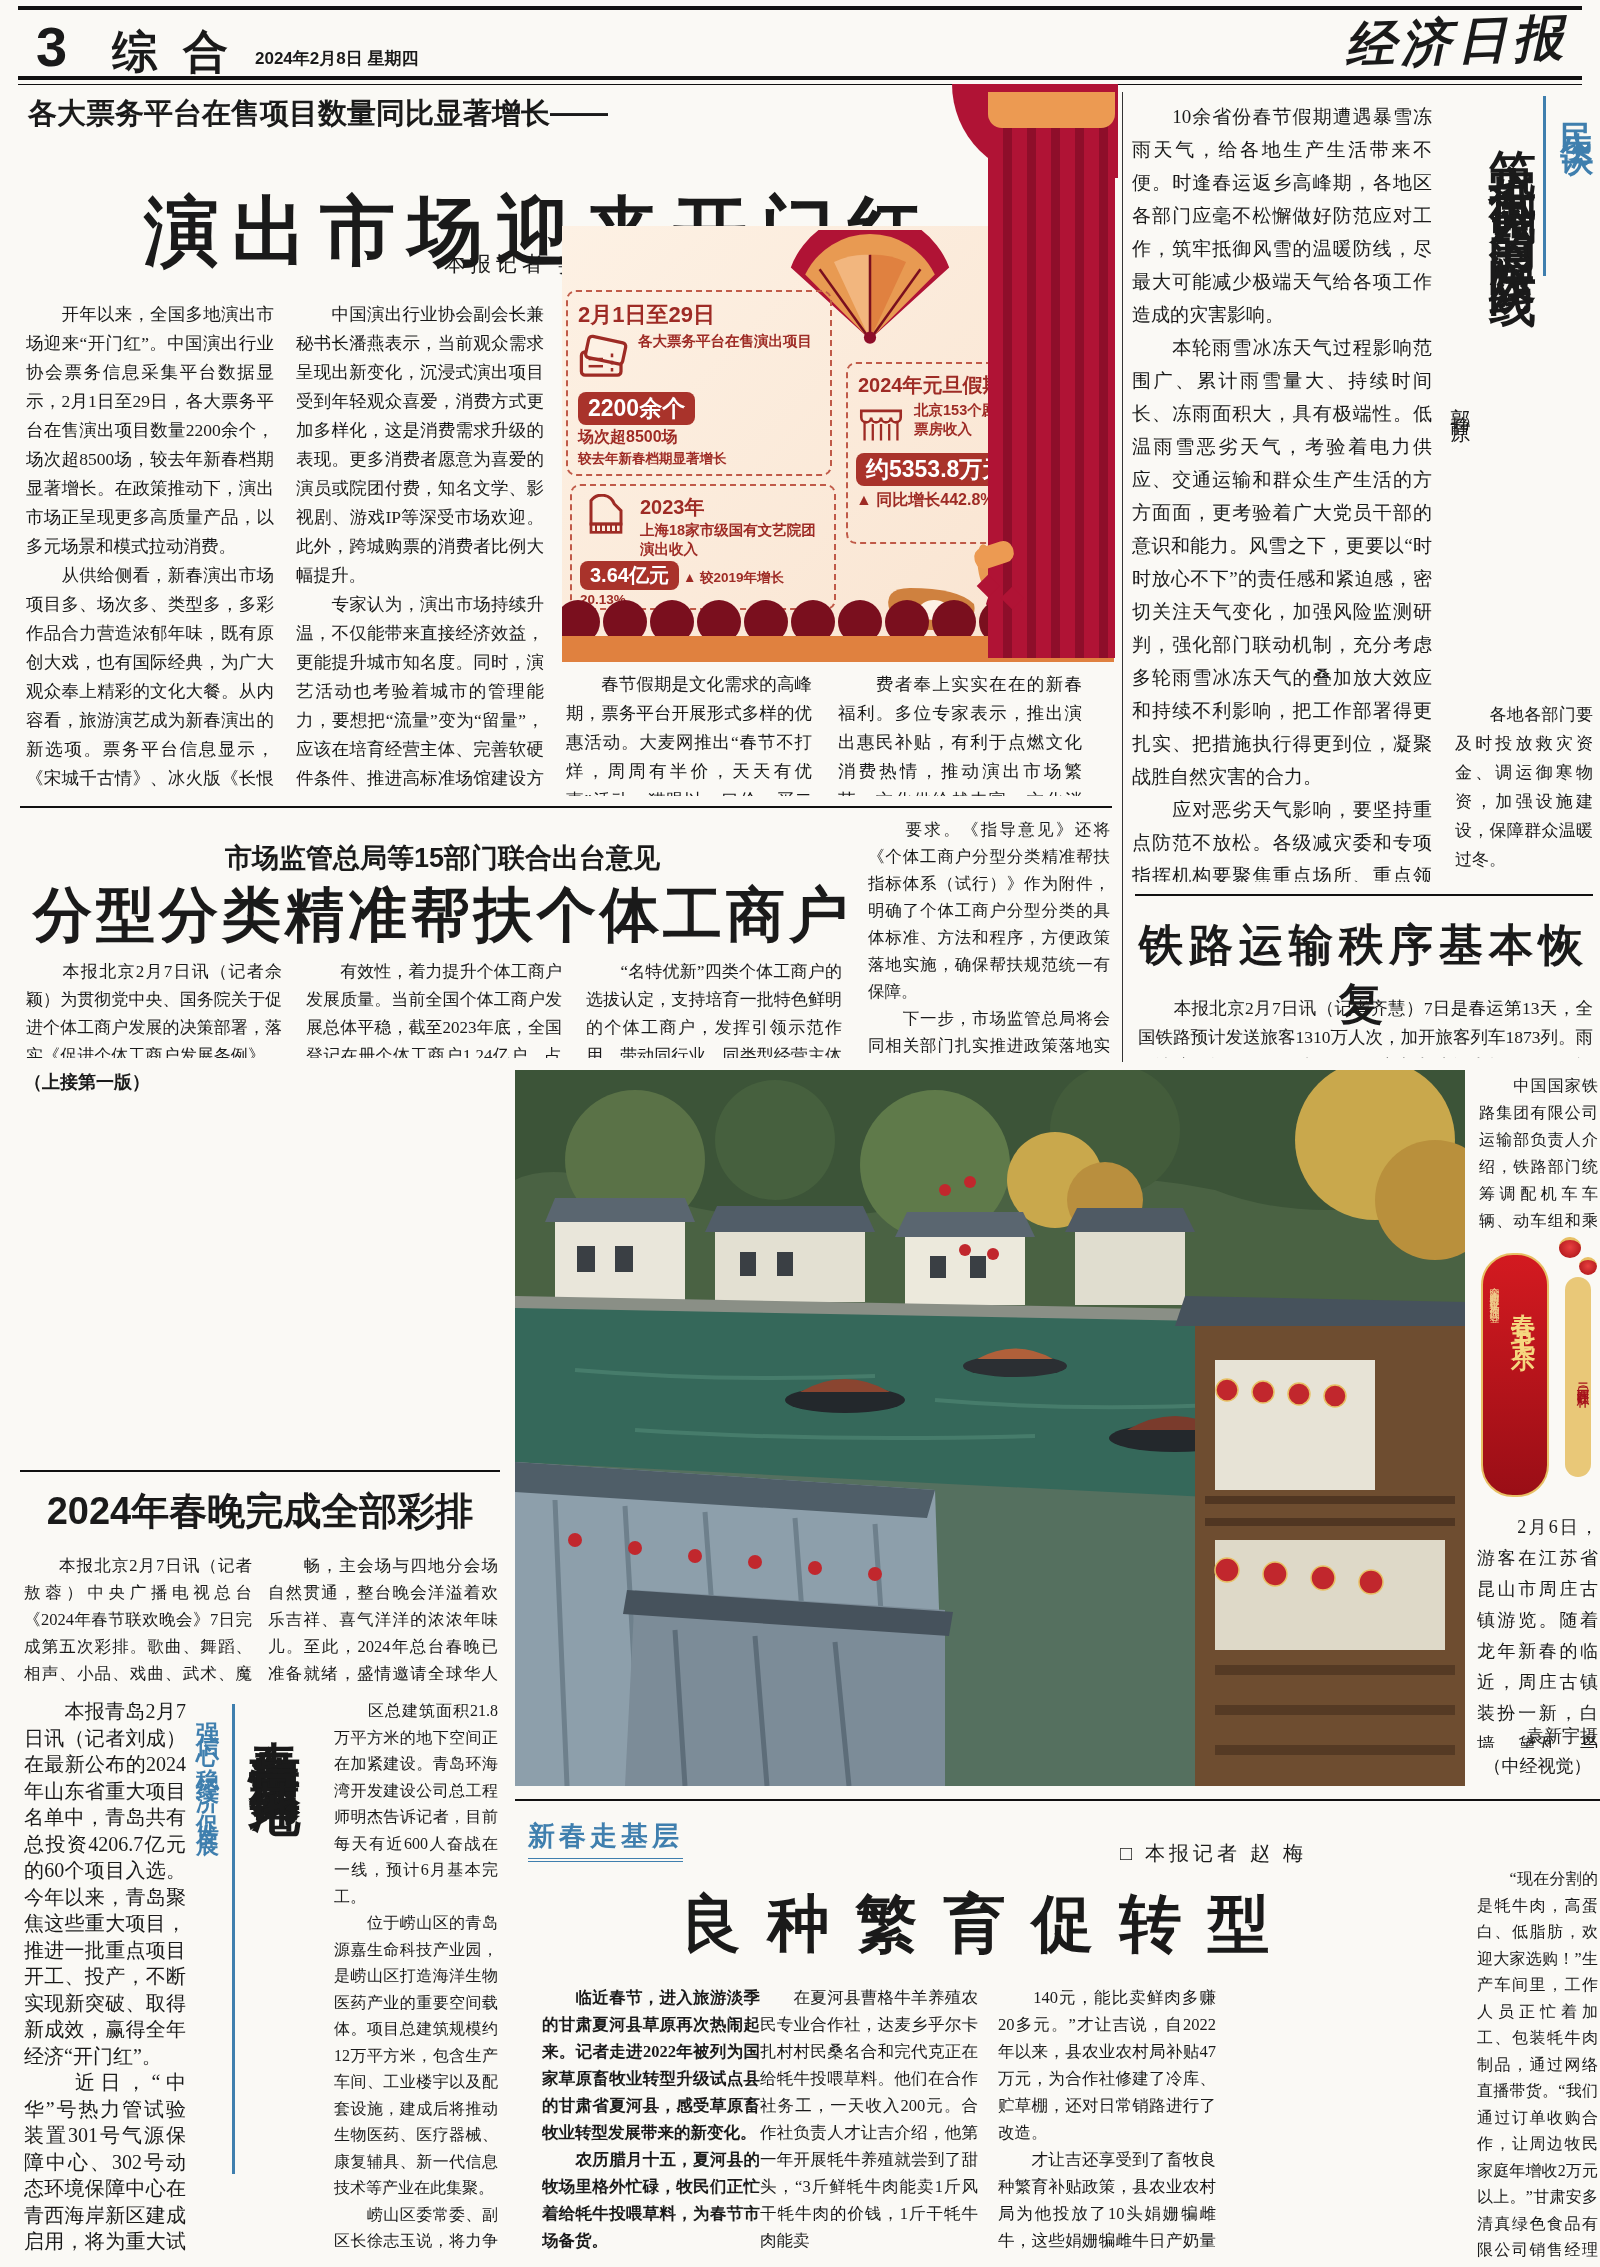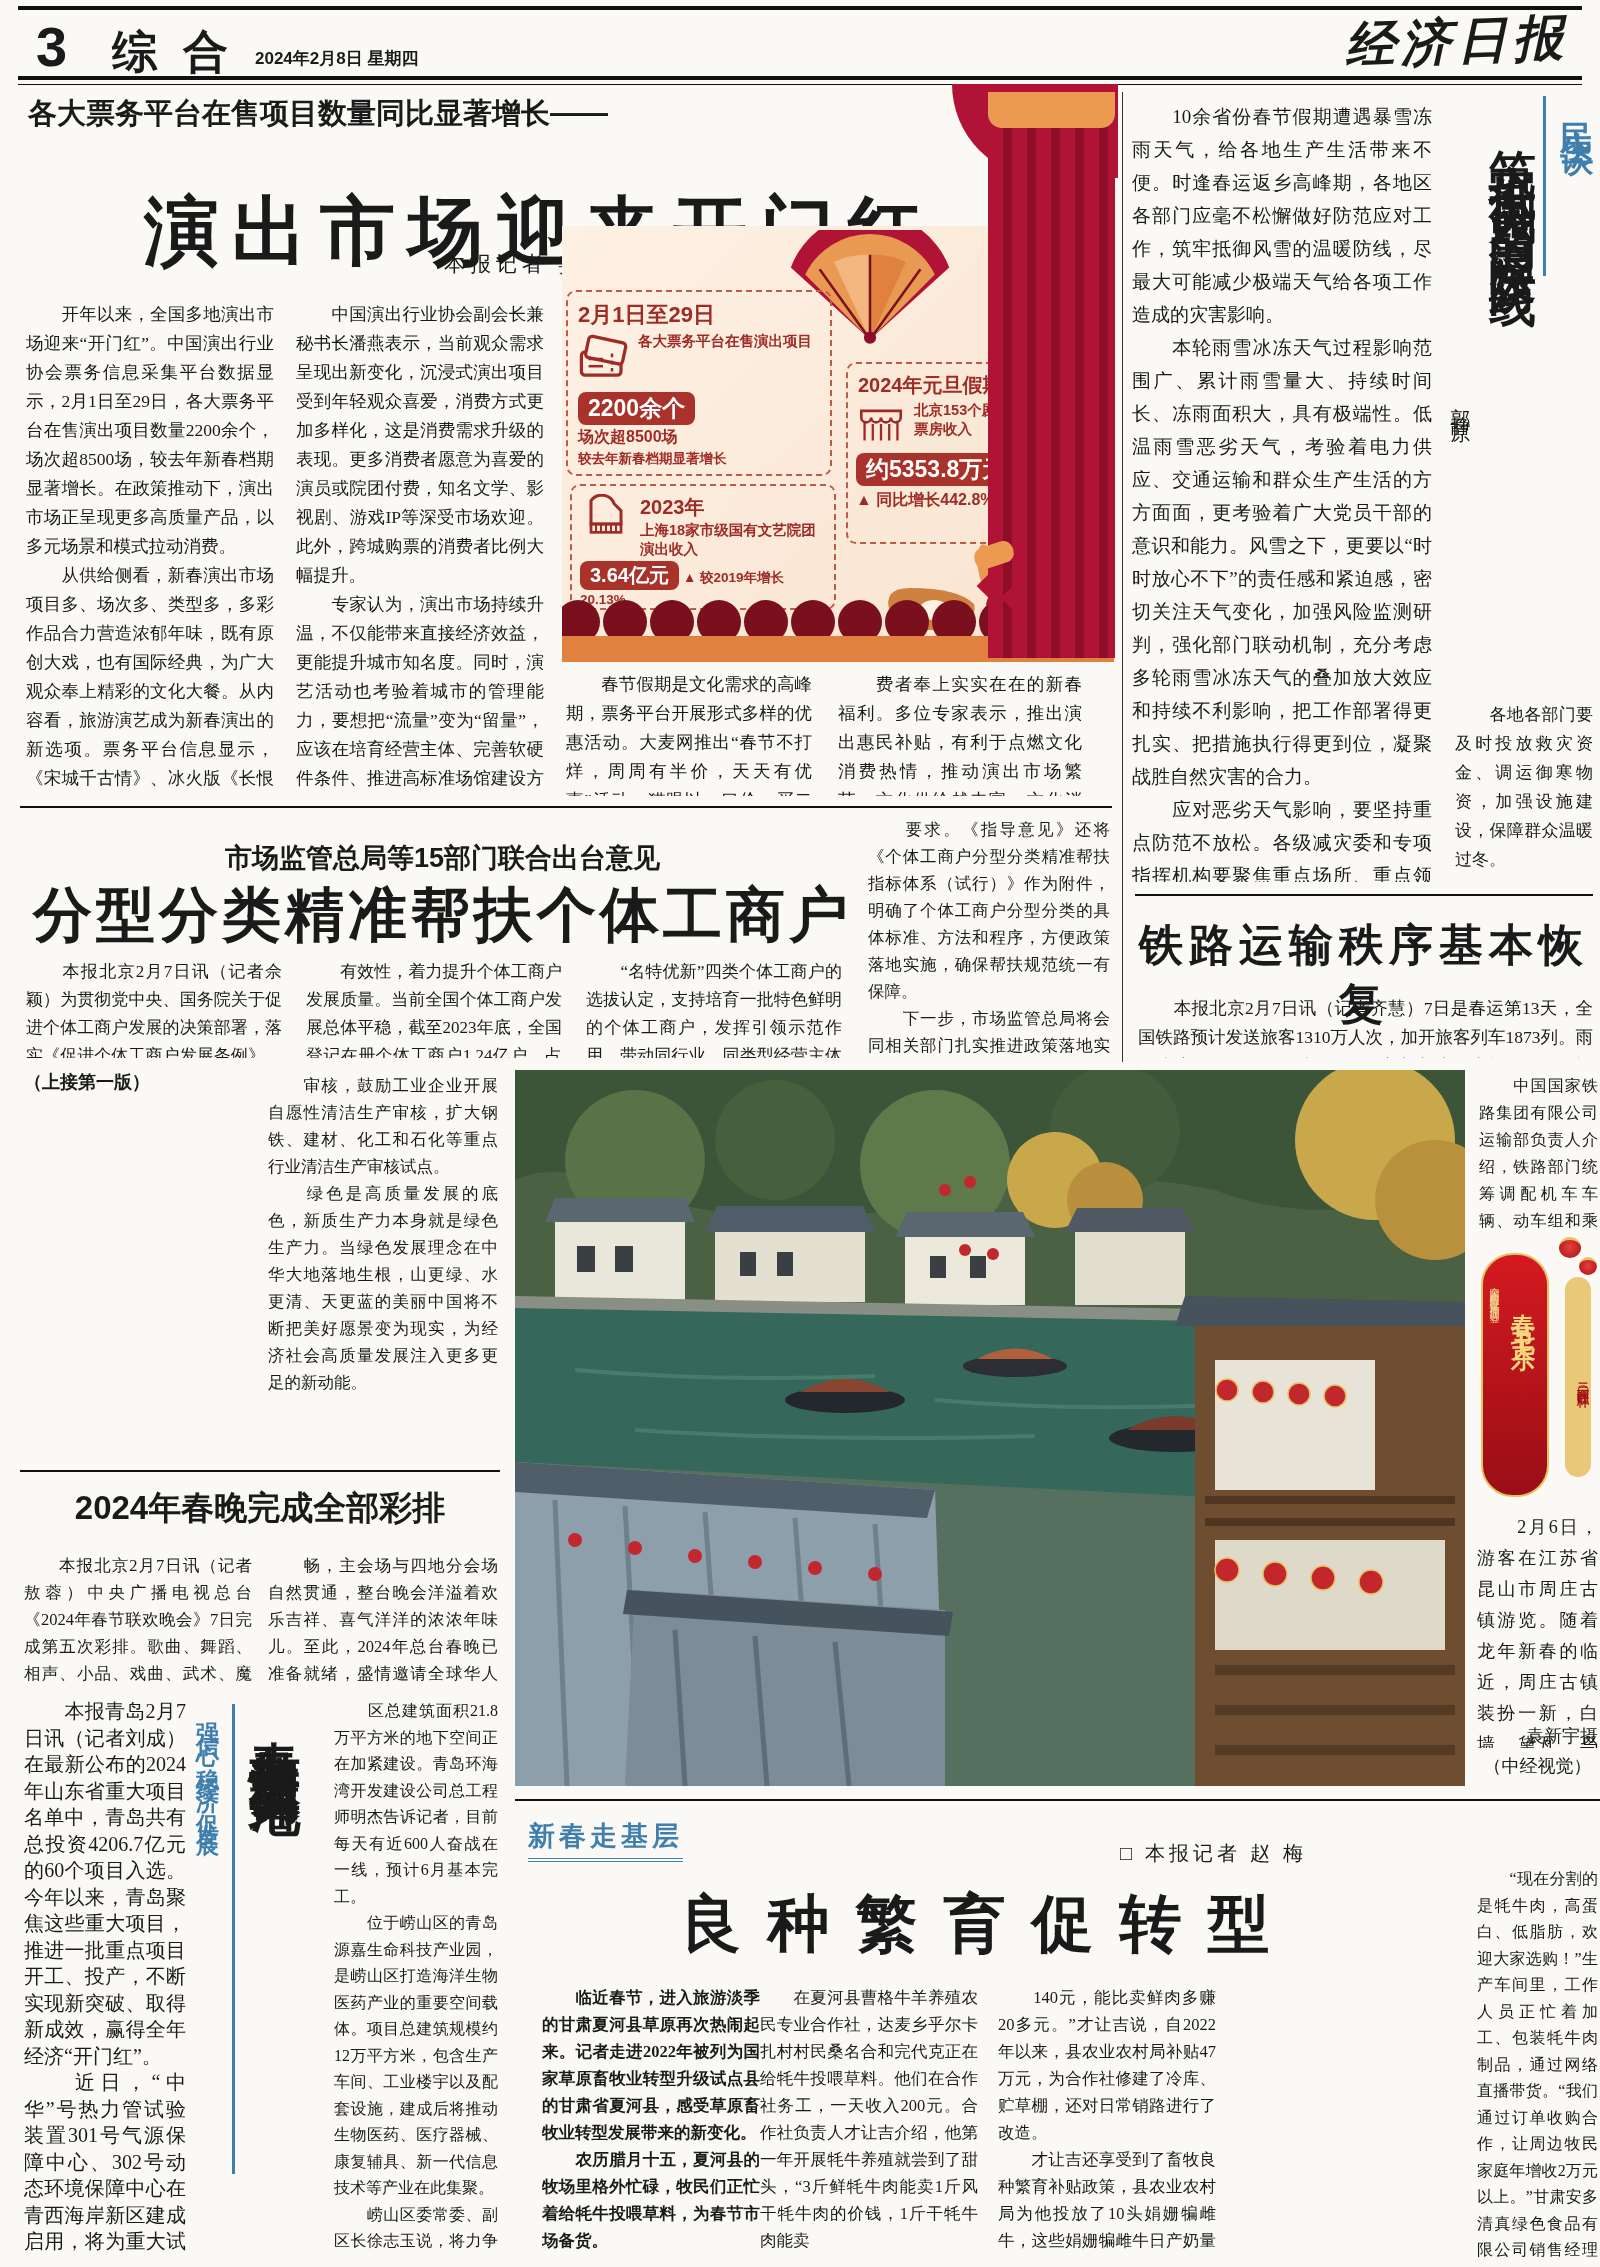--- a/index.html
+++ b/index.html
@@ -87,21 +87,21 @@
                letter-spacing:6px;font-family:"Liberation Sans",sans-serif;}
   #tl-lead{left:1138px;top:994px;width:455px;height:64px;font-size:17.5px;line-height:29px;}
   #tl-cont{left:1479px;top:1072px;width:119px;height:162px;font-size:16px;line-height:27px;}
 
   
   #sj-label{left:24px;top:1070px;font-size:18px;font-weight:900;}
   .sj-col{font-size:16.5px;line-height:27px;}
   #sj-c1{left:24px;top:1100px;width:226px;height:360px;}
   #sj-c2{left:268px;top:1072px;width:230px;height:388px;}
   #h-rule2{left:20px;top:1470px;width:480px;height:2px;}
-  #cw-headline{left:20px;top:1486px;width:480px;text-align:center;font-size:33px;font-weight:900;
+  #cw-headline{left:20px;top:1486px;width:480px;text-align:center;font-size:38px;font-weight:900;
                font-family:"Liberation Sans",sans-serif;}
   .cw-col{font-size:16.5px;line-height:27px;}
   #cw-c1{left:24px;top:1552px;width:228px;height:132px;}
   #cw-c2{left:268px;top:1552px;width:230px;height:132px;}
   #qd-c1{left:24px;top:1698px;width:162px;height:560px;font-size:20px;line-height:26.5px;}
   #qd-kicker{left:192px;top:1704px;height:470px;font-size:23px;font-weight:700;color:#3f7fae;
              letter-spacing:10px;border-right:3px solid #3f7fae;padding-right:9px;}
   #qd-headline{left:240px;top:1700px;height:558px;font-size:51px;font-weight:900;letter-spacing:5px;
                font-family:"Liberation Serif",serif;}
   #qd-c2{left:334px;top:1698px;width:164px;height:560px;font-size:16px;line-height:26.5px;}
@@ -298,22 +298,20 @@
 　　下一步，市场监管总局将会同相关部门扎实推进政策落地实施，共同促进个体工商户持续健康发展。</div>
   <div id="fx-c1" class="abs fx-col jt pre hide">　　本报北京2月7日讯（记者佘颖）为贯彻党中央、国务院关于促进个体工商户发展的决策部署，落实《促进个体工商户发展条例》，市场监管总局近日会同国家发展改革委、工业和信息化部等14个部门，联合印发《关于开展个体工商户分型分类精准帮扶的指导意见》。</div>
   <div id="fx-c2" class="abs fx-col jt pre hide">　　有效性，着力提升个体工商户发展质量。当前全国个体工商户发展总体平稳，截至2023年底，全国登记在册个体工商户1.24亿户，占经营主体总量的67.4%，支撑近3亿人就业；全年新设2258.2万户，同比增长11.4%。</div>
   <div id="fx-c3" class="abs fx-col jt pre hide">　　“名特优新”四类个体工商户的选拔认定，支持培育一批特色鲜明的个体工商户，发挥引领示范作用，带动同行业、同类型经营主体更好发展。</div>
 
   <div id="tl-headline" class="abs">铁路运输秩序基本恢复</div>
   <div id="tl-lead" class="abs jt pre hide">　　本报北京2月7日讯（记者齐慧）7日是春运第13天，全国铁路预计发送旅客1310万人次，加开旅客列车1873列。雨雪冰冻天气影响明显减弱，铁路部门加大运力投放，做好旅客服务保障，全国铁路运输秩序基本恢复正常。</div>
   <div id="tl-cont" class="abs jt pre hide">　　中国国家铁路集团有限公司运输部负责人介绍，铁路部门统筹调配机车车辆、动车组和乘务人员，在天气好转的地区和线路持续增开加开列车，安排加开夜间高铁143列，在汉口站综合服务区设置保温棚，为老人、幼儿以及孕妇、病残等重点旅客提供服务，24小时开放旅客候车区使用。</div>
 
   <div id="sj-label" class="abs">（上接第一版）</div>
-  <div id="sj-c2" class="abs sj-col jt pre hide">　　审核，鼓励工业企业开展自愿性清洁生产审核，扩大钢铁、建材、化工和石化等重点行业清洁生产审核试点。
-　　绿色是高质量发展的底色，新质生产力本身就是绿色生产力。当绿色发展理念在中华大地落地生根，山更绿、水更清、天更蓝的美丽中国将不断把美好愿景变为现实，为经济社会高质量发展注入更多更足的新动能。</div>
 
   <div id="h-rule2" class="rule"></div>
   <div id="cw-headline" class="abs">2024年春晚完成全部彩排</div>
   <div id="cw-c1" class="abs cw-col jt pre hide">　　本报北京2月7日讯（记者敖蓉）中央广播电视总台《2024年春节联欢晚会》7日完成第五次彩排。歌曲、舞蹈、相声、小品、戏曲、武术、魔术、杂技、音乐剧、微电影等节目类型丰富，演员表演流</div>
   <div id="cw-c2" class="abs cw-col jt pre hide">　　畅，主会场与四地分会场自然贯通，整台晚会洋溢着欢乐吉祥、喜气洋洋的浓浓年味儿。至此，2024年总台春晚已准备就绪，盛情邀请全球华人共享这道充满中国风韵的“文化大餐”。</div>
 
   <div id="qd-c1" class="abs jt pre hide">　　本报青岛2月7日讯（记者刘成）在最新公布的2024年山东省重大项目名单中，青岛共有总投资4206.7亿元的60个项目入选。今年以来，青岛聚焦这些重大项目，推进一批重点项目开工、投产，不断实现新突破、取得新成效，赢得全年经济“开门红”。
 　　近日，“中华”号热力管试验装置301号气源保障中心、302号动态环境保障中心在青西海岸新区建成启用，将为重大试验装置提供气源保障，为动力试验、长试验车、风洞试验等大科学装置系统运行起到支撑作用。
 　　据介绍，该项目建成投产后可形成产能2600万件，全部达产后年产值将超400亿元，带动新增就业1.8万人。
 　　在北区，青岛国际邮轮港区启动</div>

